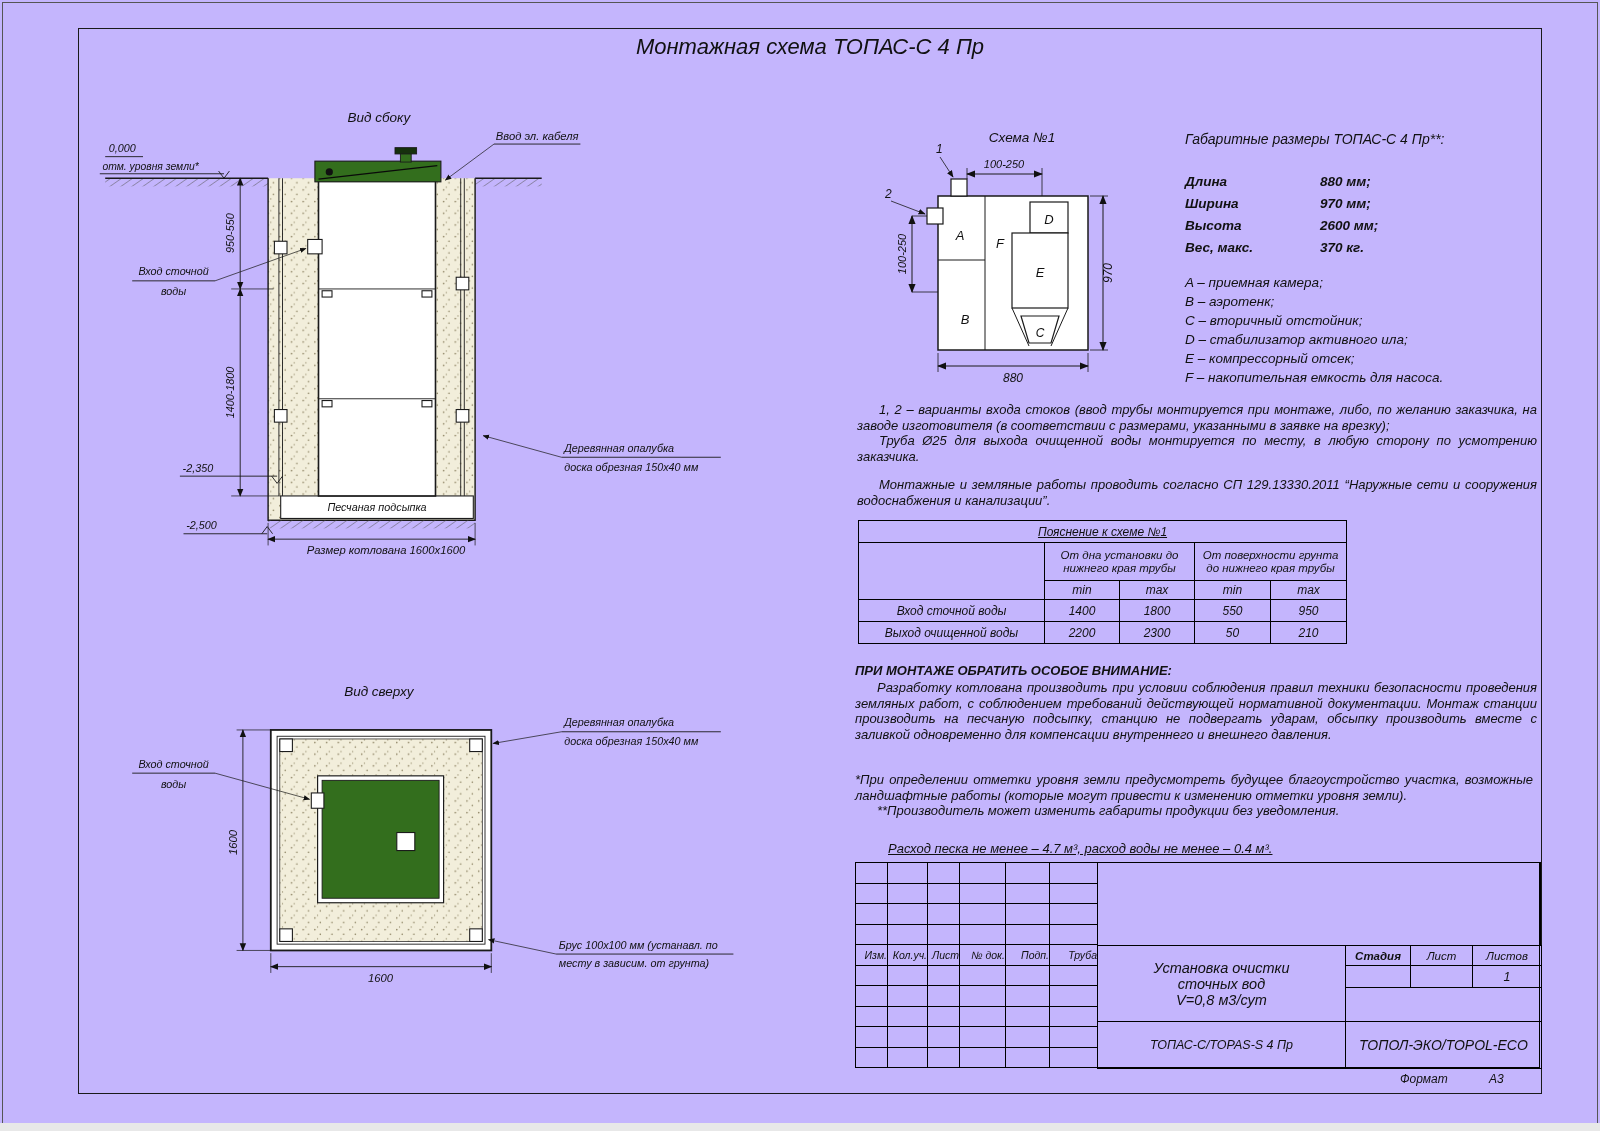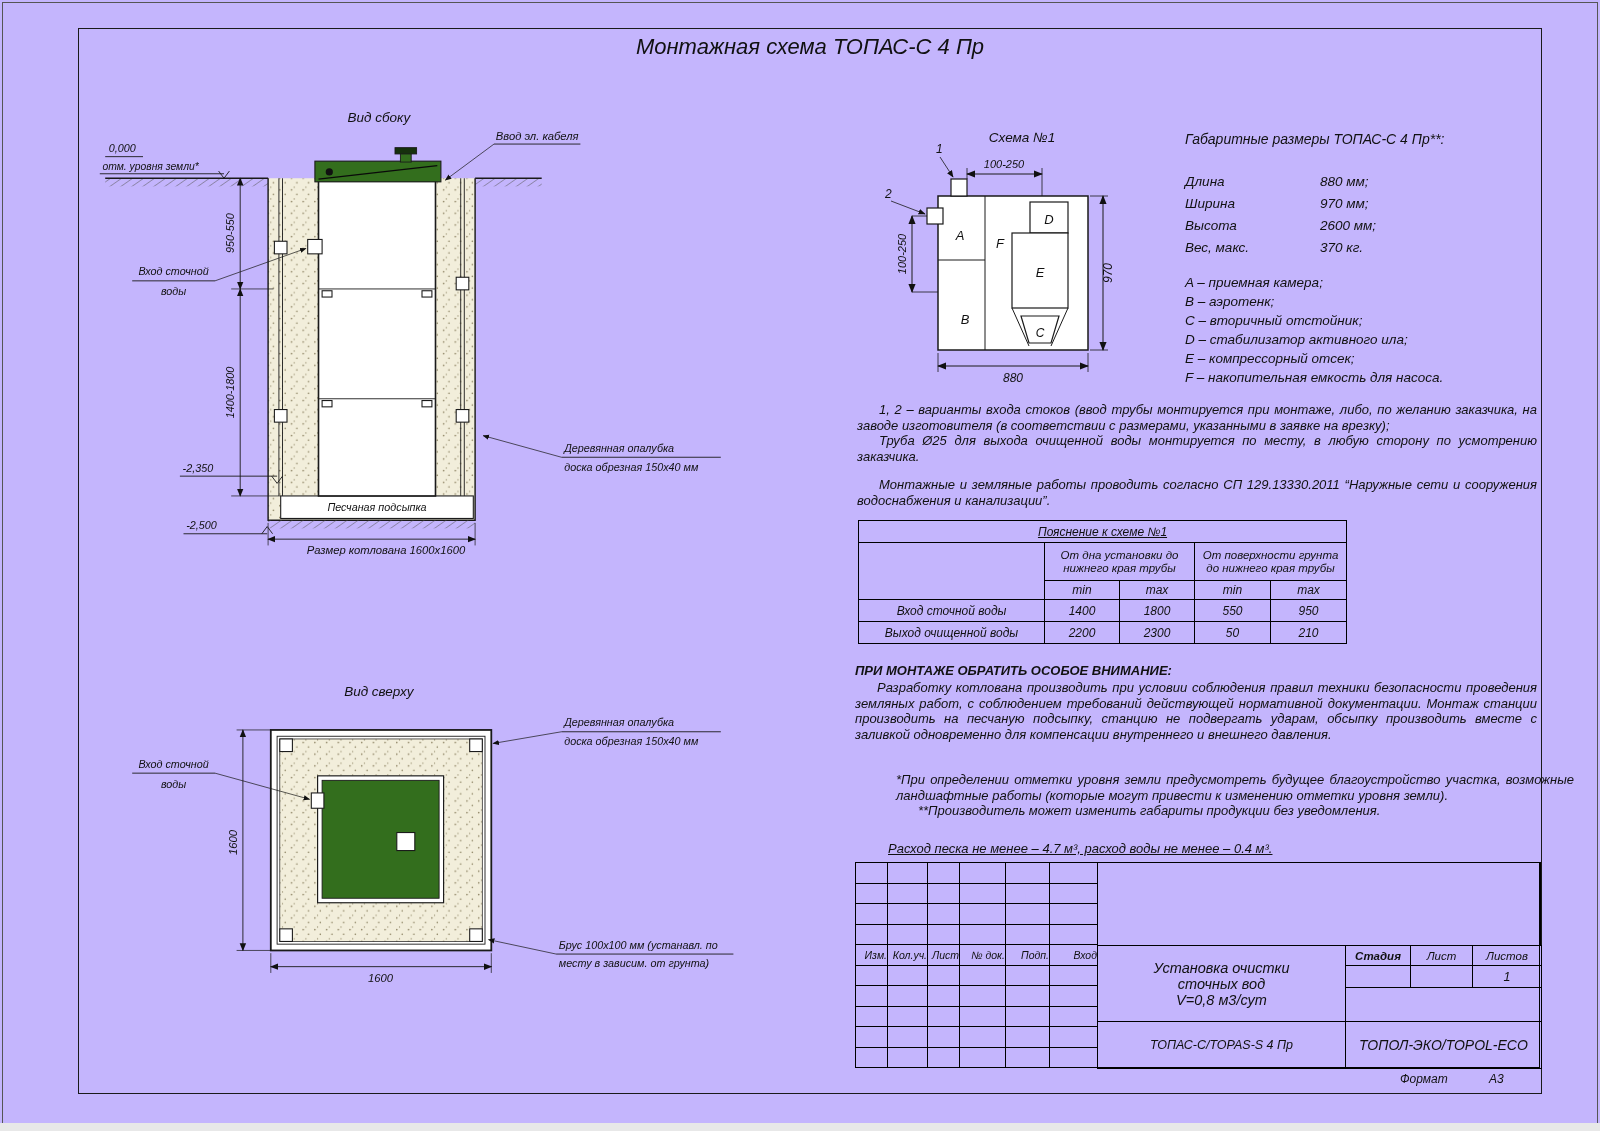--- a/index.html
+++ b/index.html
@@ -243,21 +243,21 @@
     <text x="1112" y="273" font-size="12" text-anchor="middle" transform="rotate(-90 1112 273)">970</text>
 
     <line class="thin" x1="938" y1="353" x2="938" y2="372"></line>
     <line class="thin" x1="1088" y1="353" x2="1088" y2="372"></line>
     <line class="dim" x1="938" y1="366" x2="1088" y2="366" marker-start="url(#arr3)" marker-end="url(#arr3)"></line>
     <text x="1013" y="382" font-size="12" text-anchor="middle">880</text>
   </svg>
 
   <div class="abs cad" style="left:1185px;top:131px;width:370px;">
     <div style="font-size:14px;">Габаритные размеры ТОПАС-С 4 Пр**:</div>
-    <div style="margin-top:24px;">
+    <div style="margin-top:24px;font-weight:bold;">
       <div class="spec-row">
         <span class="spec-label">Длина</span>
         <span>880 мм;</span>
       </div>
       <div class="spec-row">
         <span class="spec-label">Ширина</span>
         <span>970 мм;</span>
       </div>
       <div class="spec-row">
         <span class="spec-label">Высота</span>
@@ -324,21 +324,21 @@
       <td>210</td>
     </tr>
   </tbody>
     </table>
 
   <div class="abs cad" style="left:855px;top:663px;width:682px;">
     <div style="font-weight:bold;font-size:13px;">ПРИ МОНТАЖЕ ОБРАТИТЬ ОСОБОЕ ВНИМАНИЕ:</div>
     <div class="p indent" style="margin-top:2px;">Разработку котлована производить при условии соблюдения правил техники безопасности проведения земляных работ, с соблюдением требований действующей нормативной документации. Монтаж станции производить на песчаную подсыпку, станцию не подвергать ударам, обсыпку производить вместе с заливкой одновременно для компенсации внутреннего и внешнего давления.</div>
   </div>
 
-  <div class="abs cad" style="left:855px;top:772px;width:678px;margin-left:41px;">
+  <div class="abs cad" style="left:855px;top:772px;width:678px;">
     <div class="p">*При определении отметки уровня земли предусмотреть будущее благоустройство участка, возможные ландшафтные работы (которые могут привести к изменению отметки уровня земли).</div>
     <div class="p indent">**Производитель может изменить габариты продукции без уведомления.</div>
   </div>
 
   <div class="abs cad" style="left:888px;top:841px;font-size:13px;text-decoration:underline;">Расход песка не менее – 4.7 м³, расход воды не менее – 0.4 м³.</div>
 
   <div class="abs" style="left:855px;top:862px;width:685px;height:206px;border:1.5px solid #000;box-sizing:border-box;">
 
     <table class="stamp-grid abs" style="left:-1px;top:-1px;">
       <colgroup>
@@ -381,21 +381,21 @@
             <td></td>
             <td></td>
             <td></td>
           </tr>
       <tr>
         <td>Изм.</td>
         <td>Кол.уч.</td>
         <td>Лист</td>
         <td>№ док.</td>
         <td>Подп.</td>
-        <td>Вход</td>
+        <td>Труба</td>
       </tr>
       <tr>
             <td></td>
             <td></td>
             <td></td>
             <td></td>
             <td></td>
             <td></td>
           </tr>
       <tr>

